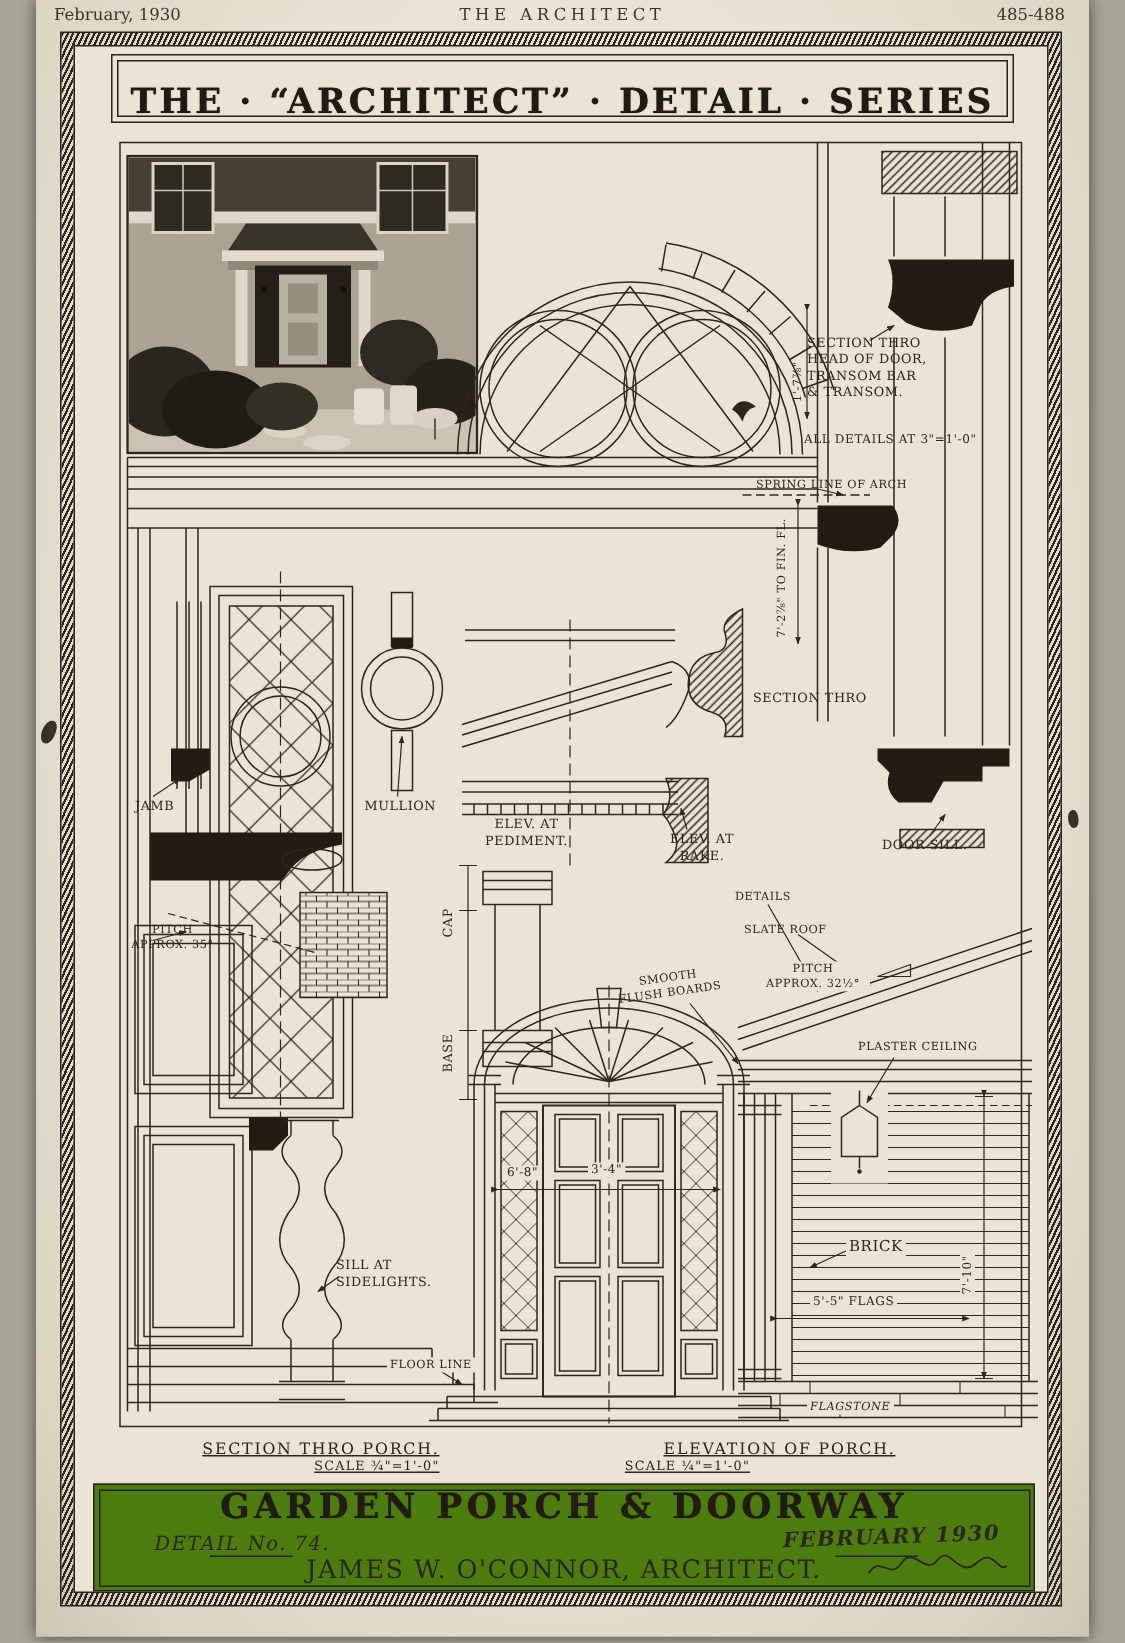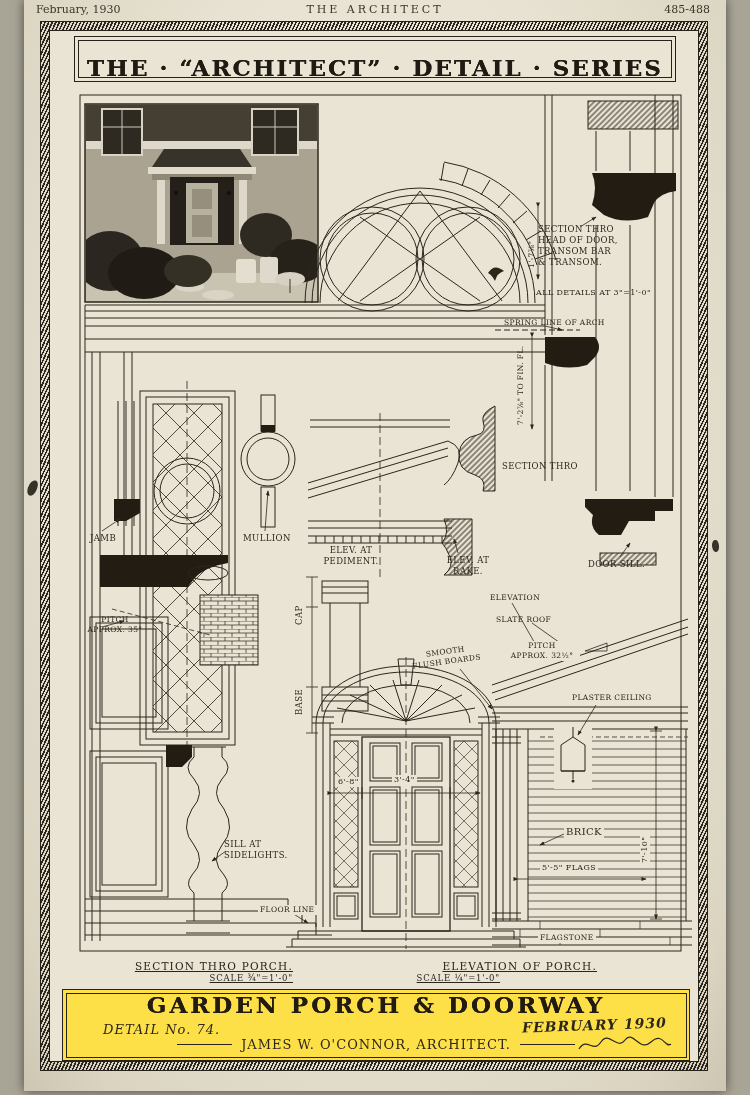--- a/index.html
+++ b/index.html
@@ -22,33 +22,33 @@
   .banner::after{content:"";position:absolute;inset:3px;border:1px solid #26211a;pointer-events:none;}
   .banner-text{font-size:23px;font-weight:bold;letter-spacing:2px;color:#1f1a12;white-space:nowrap;
                text-shadow:0 0 .6px #1f1a12;}
 
   .lbl{position:absolute;font-size:8.5px;line-height:1.3;letter-spacing:.4px;color:#2d271d;
        white-space:pre-line;}
   .lbl.c{text-align:center;}
   .lbl.s{font-size:7.5px;}
   .lbl.bg{background:#e9e4d4;padding:0 2px;}
   .lbl.vert{transform:rotate(-90deg);transform-origin:0 0;white-space:nowrap;}
-  .lbl.it{}
+  .lbl.it{font-style:italic;}
   .cap{position:absolute;font-size:10.5px;letter-spacing:1.2px;color:#2a241a;text-align:right;
        white-space:pre-line;text-decoration:underline;}
   .cap.sm{font-size:8.5px;letter-spacing:.8px;}
 
-  .tblock{position:absolute;left:22px;top:968px;width:626px;height:70px;border:1.5px solid #26211a;background:#fde047;}
+  .tblock{position:absolute;left:22px;top:968px;width:626px;height:70px;border:1.5px solid #26211a;background:#4d7c0f;}
   .tblock::after{content:"";position:absolute;inset:2.5px;border:1px solid #26211a;pointer-events:none;}
   .tb-title{position:absolute;left:0;right:0;top:1px;text-align:center;font-size:23px;font-weight:bold;
             letter-spacing:3px;color:#211b11;text-shadow:0 0 .6px #211b11;}
   .tb-detail{position:absolute;left:40px;top:32px;font-size:13px;font-style:italic;letter-spacing:1px;}
   .tb-res{position:absolute;left:0;right:0;top:28px;text-align:center;font-size:15px;font-weight:bold;letter-spacing:1px;}
-  .tb-arch{position:absolute;left:0;right:0;top:47px;display:flex;align-items:center;justify-content:center;
-           gap:9px;font-size:13px;letter-spacing:1px;}
+  .tb-arch{position:absolute;left:0;right:0;top:47px;display:flex;justify-content:center;
+           gap:9px;font-size:17px;letter-spacing:1px;}
   .tb-arch::before,.tb-arch::after{content:"";width:55px;height:1px;background:#2a241a;}
   .tb-date{position:absolute;right:22px;top:27px;font-size:14px;font-weight:bold;font-style:italic;
            letter-spacing:1px;transform:rotate(-2deg);}
   .sig{position:absolute;right:16px;top:44px;}
 </style>
 </head>
 <body>
 
 <div class="scan">
   <div class="paper">
@@ -292,21 +292,21 @@
     <div class="lbl s vert" style="left:487px;top:247px">1'-7⅞"</div>
     <div class="lbl s vert" style="left:476px;top:404px">7'-2⅞" TO FIN. FL.</div>
     <div class="lbl" style="left:462px;top:440px;width:85px">SECTION THRO</div>
     <div class="lbl" style="left:50px;top:512px;width:60px">JAMB</div>
     <div class="lbl" style="left:203px;top:512px;width:70px">MULLION</div>
     <div class="lbl c" style="left:280px;top:524px;width:62px">ELEV. AT
 PEDIMENT.</div>
     <div class="lbl c" style="left:402px;top:534px;width:52px">ELEV. AT
 RAKE.</div>
     <div class="lbl" style="left:548px;top:538px;width:70px">DOOR SILL.</div>
-    <div class="lbl s" style="left:450px;top:572px;width:60px">ELEVATION</div>
+    <div class="lbl s" style="left:450px;top:572px;width:60px">DETAILS</div>
     <div class="lbl s" style="left:456px;top:594px;width:70px">SLATE ROOF</div>
     <div class="lbl s c" style="left:44px;top:594px;width:62px">PITCH
 APPROX. 35°</div>
     <div class="lbl s c bg" style="left:464px;top:620px;width:72px">PITCH
 APPROX. 32½°</div>
     <div class="lbl s c" style="left:370px;top:626px;width:72px;transform:rotate(-8deg)">SMOOTH
 FLUSH BOARDS</div>
     <div class="lbl vert" style="left:254px;top:604px">CAP</div>
     <div class="lbl vert" style="left:254px;top:694px">BASE</div>
     <div class="lbl s bg" style="left:530px;top:672px">PLASTER CEILING</div>

